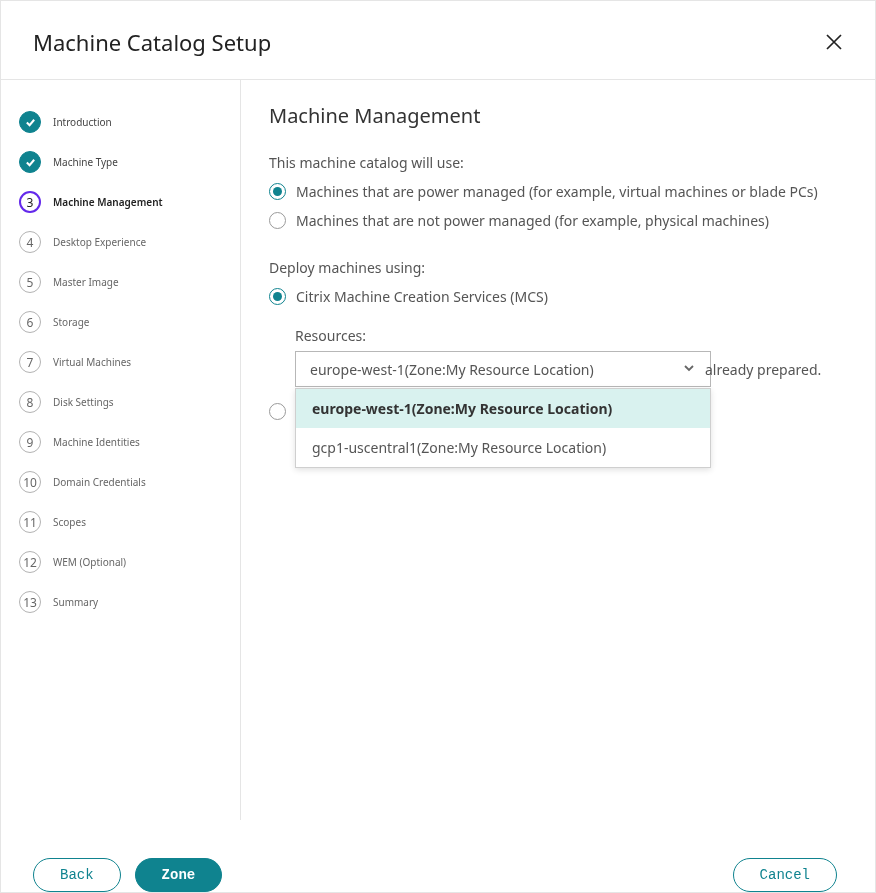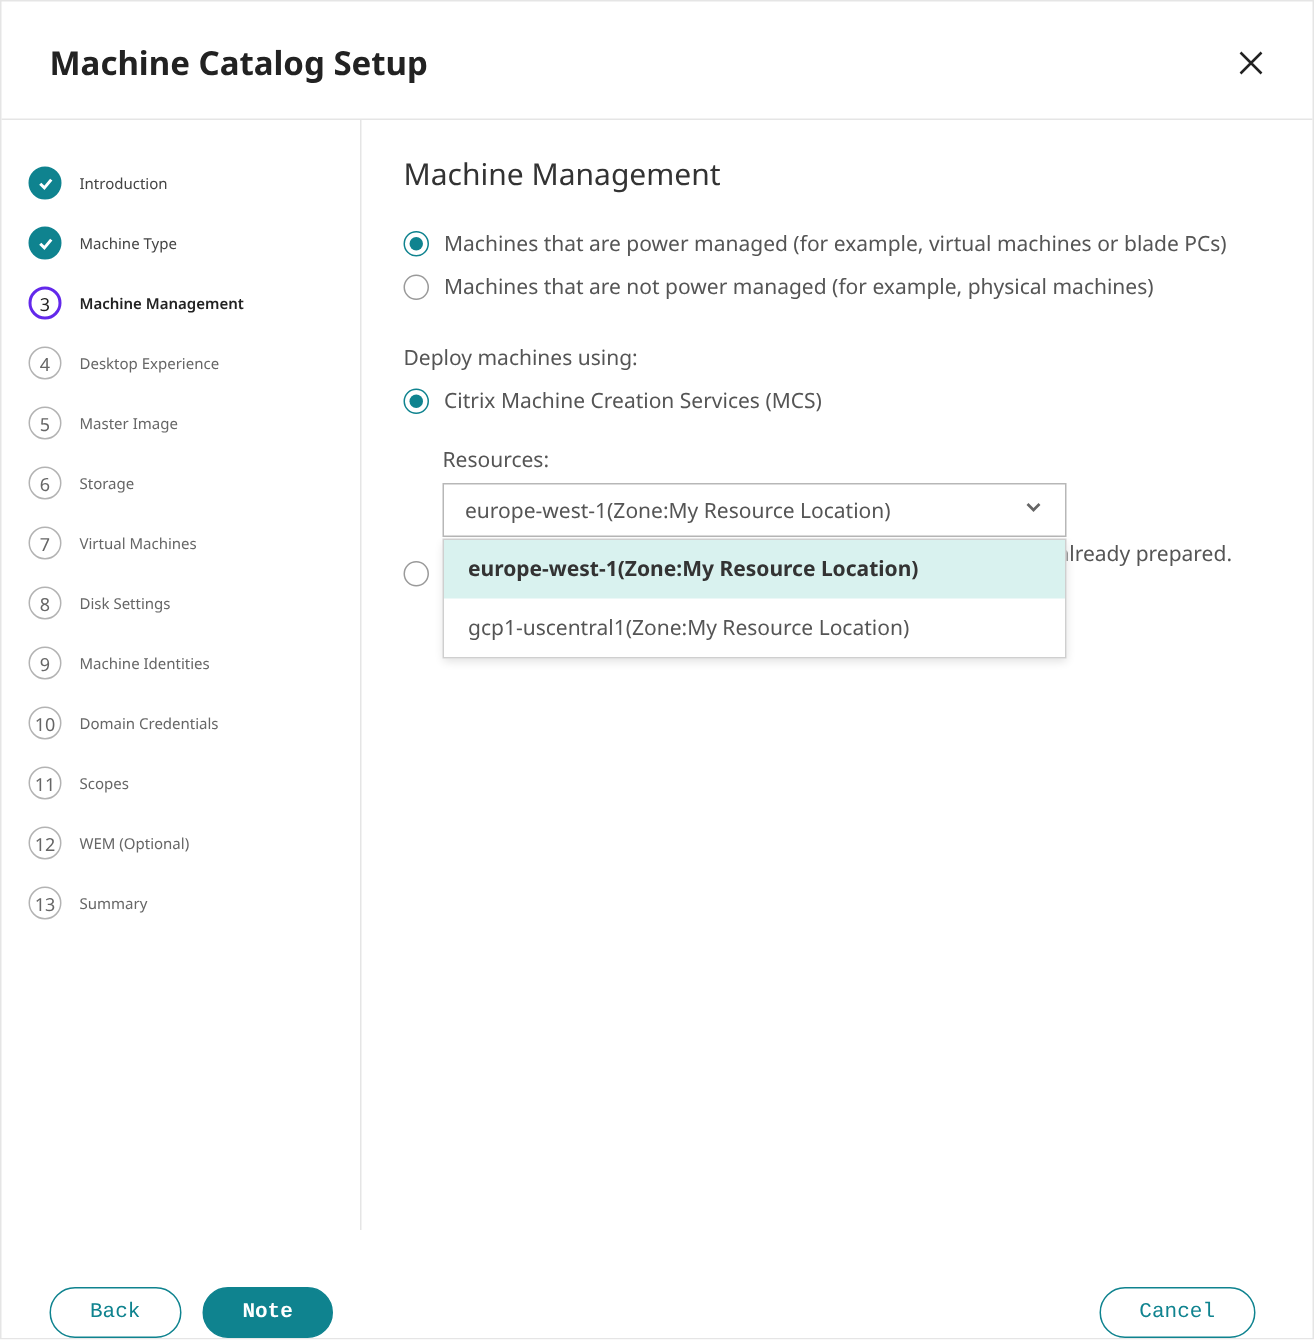--- a/index.html
+++ b/index.html
@@ -19,21 +19,21 @@
     border: 1px solid #e5e5e5;
   }
   .header {
     display: flex;
     align-items: center;
     justify-content: space-between;
     padding: 26px 30px 22px 32px;
   }
   .header-title {
     font-size: 22px;
-    font-weight: 700;
+    font-weight: 400;
     color: #222;
   }
   .close-btn {
     cursor: pointer;
     width: 22px; height: 22px;
     display: flex; align-items: center; justify-content: center;
   }
   .close-btn svg { width: 18px; height: 18px; stroke: #222; stroke-width: 1.7; }
   .hr {
     height: 1px;
@@ -306,20 +306,21 @@
       <div class="step">
         <div class="step-circle">13</div>
         <div class="step-label">Summary</div>
       </div>
 
     </div>
 
     <div class="main">
       <h2 class="page-title">Machine Management</h2>
 
+      <div class="section-label">This machine catalog will use:</div>
       <div class="radio-group">
         <div class="radio-row selected">
           <div class="radio-outer">
               <div class="radio-inner"></div>
             </div>
           <div>Machines that are power managed (for example, virtual machines or blade PCs)</div>
         </div>
         <div class="radio-row">
           <div class="radio-outer"></div>
           <div>Machines that are not power managed (for example, physical machines)</div>
@@ -355,17 +356,17 @@
       </div>
 
       <div class="already-prepared">already prepared.</div>
 
     </div>
   </div>
 
   <div class="footer">
     <div class="footer-left">
       <div class="btn secondary">Back</div>
-      <div class="btn primary">Note</div>
+      <div class="btn primary">Zone</div>
     </div>
     <div class="btn secondary">Cancel</div>
   </div>
 </div>
 
 </body></html>

